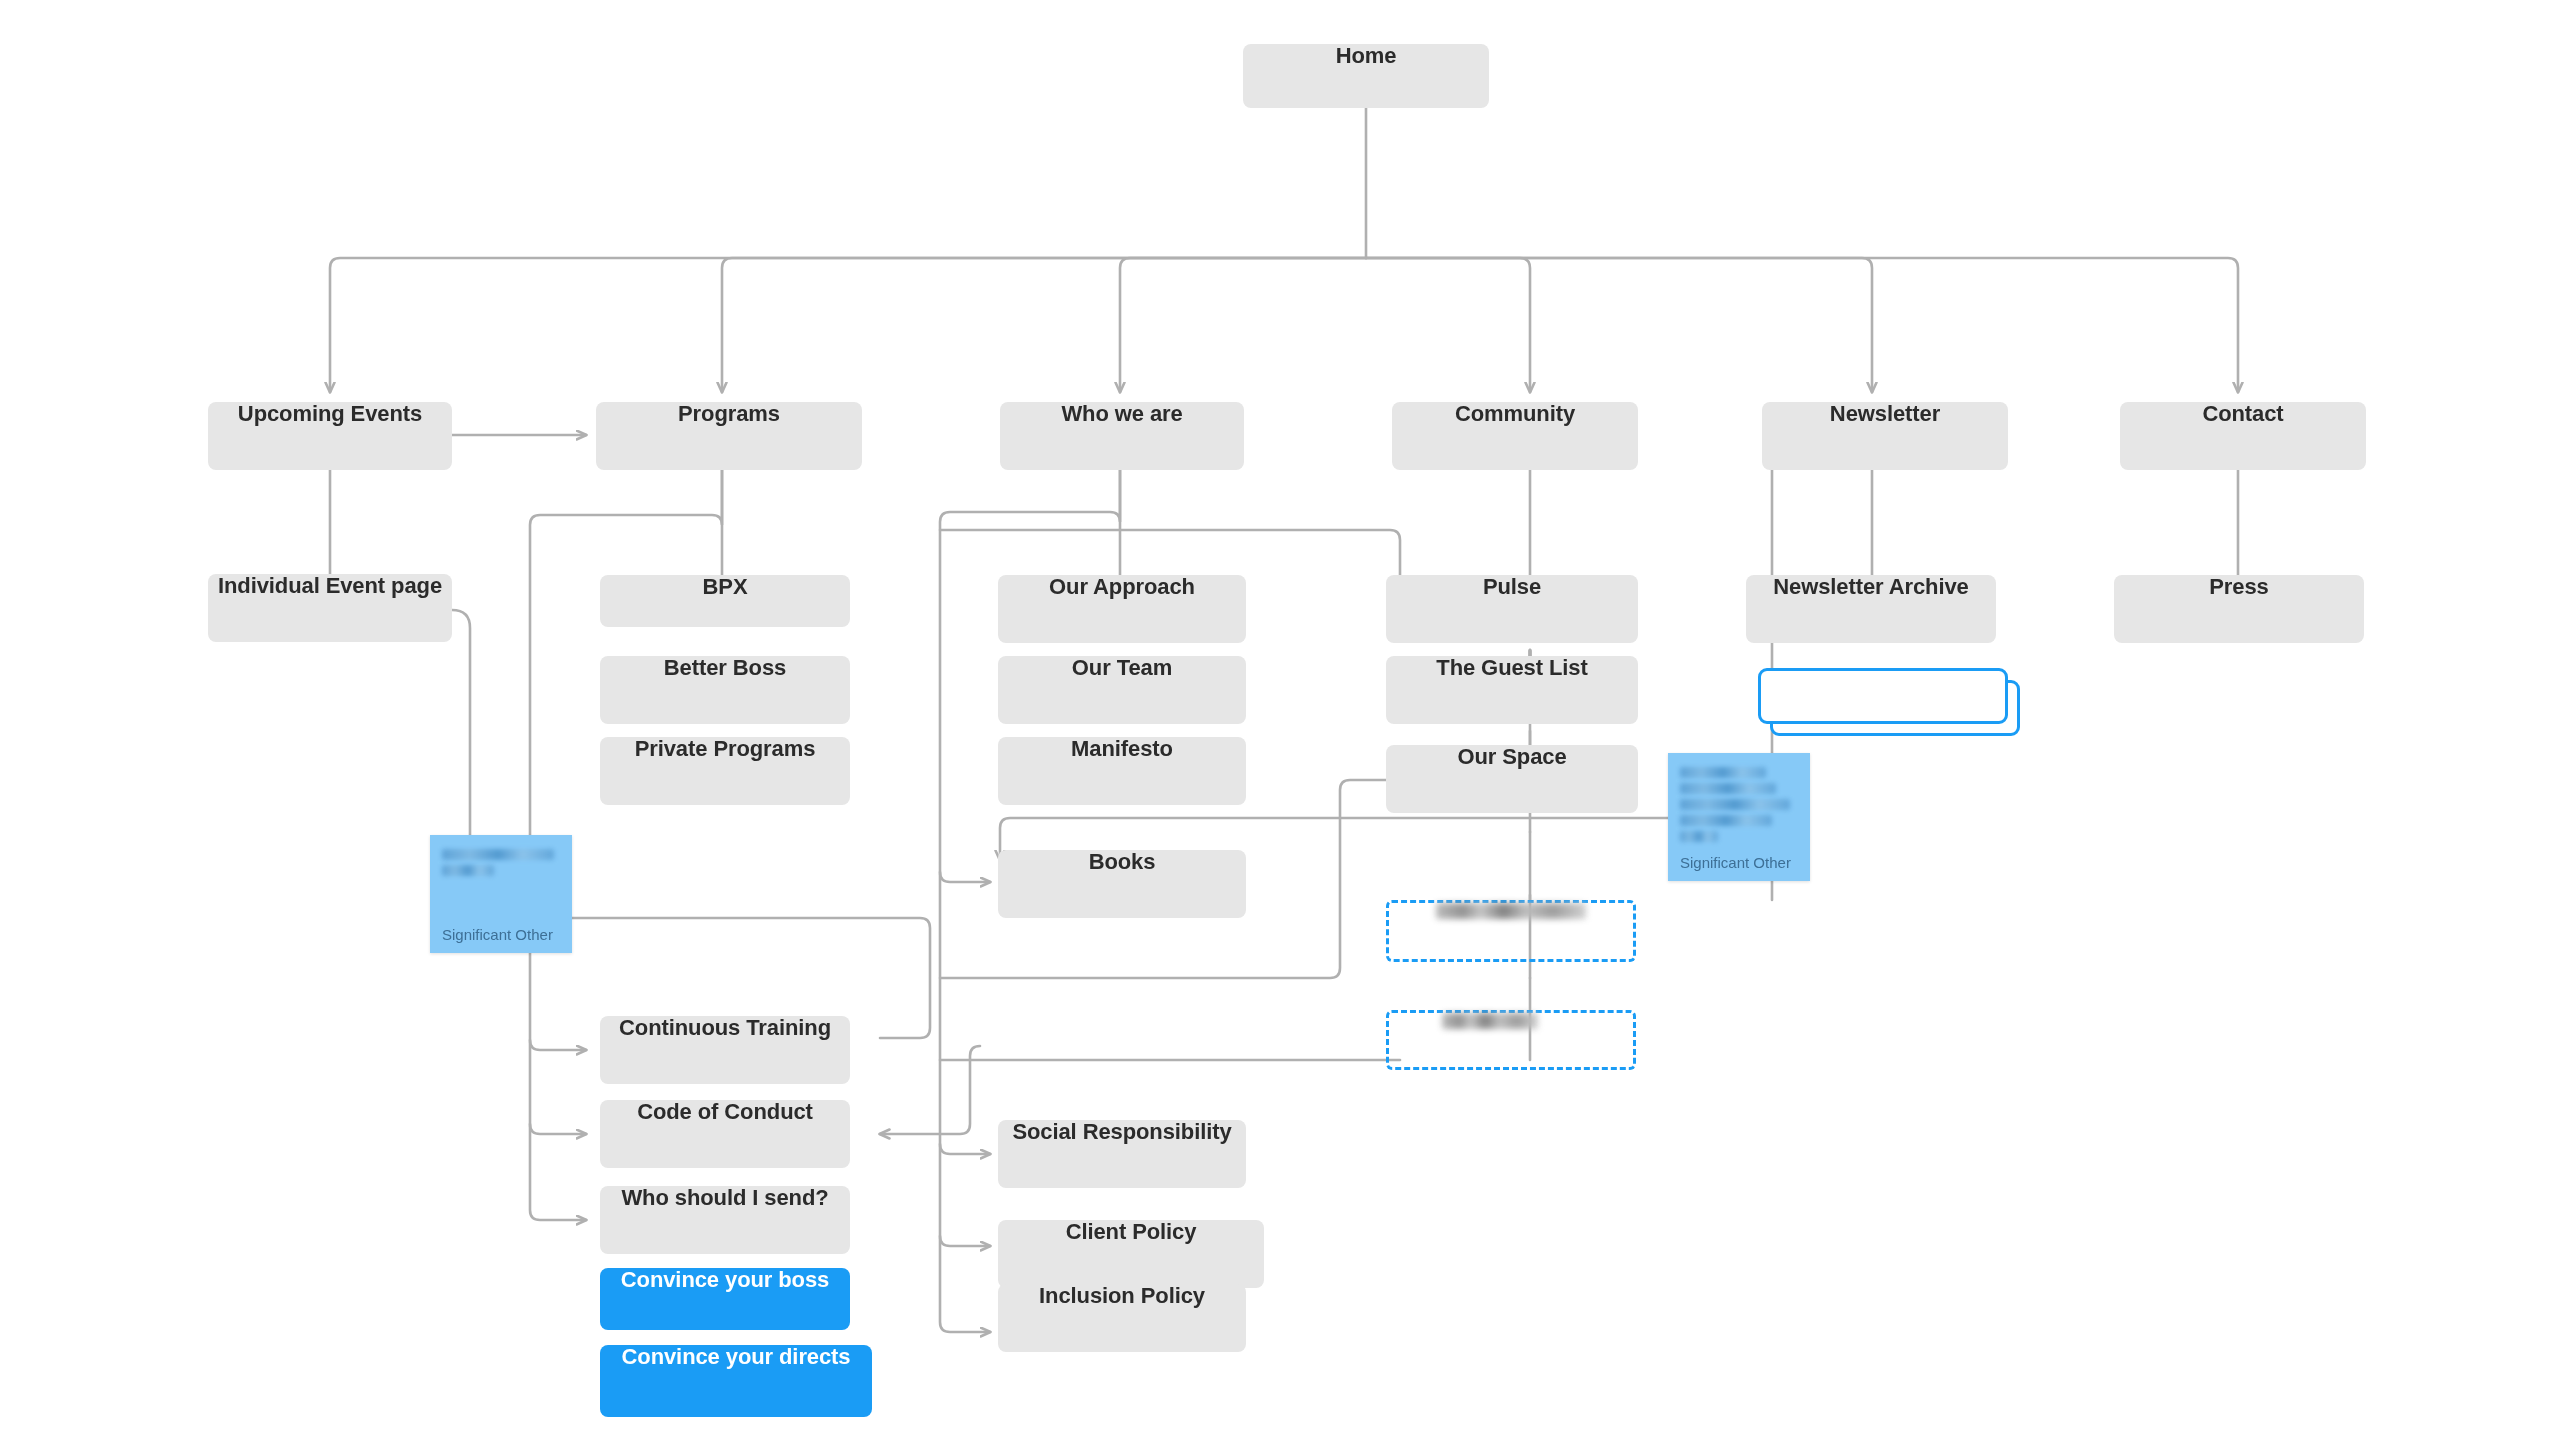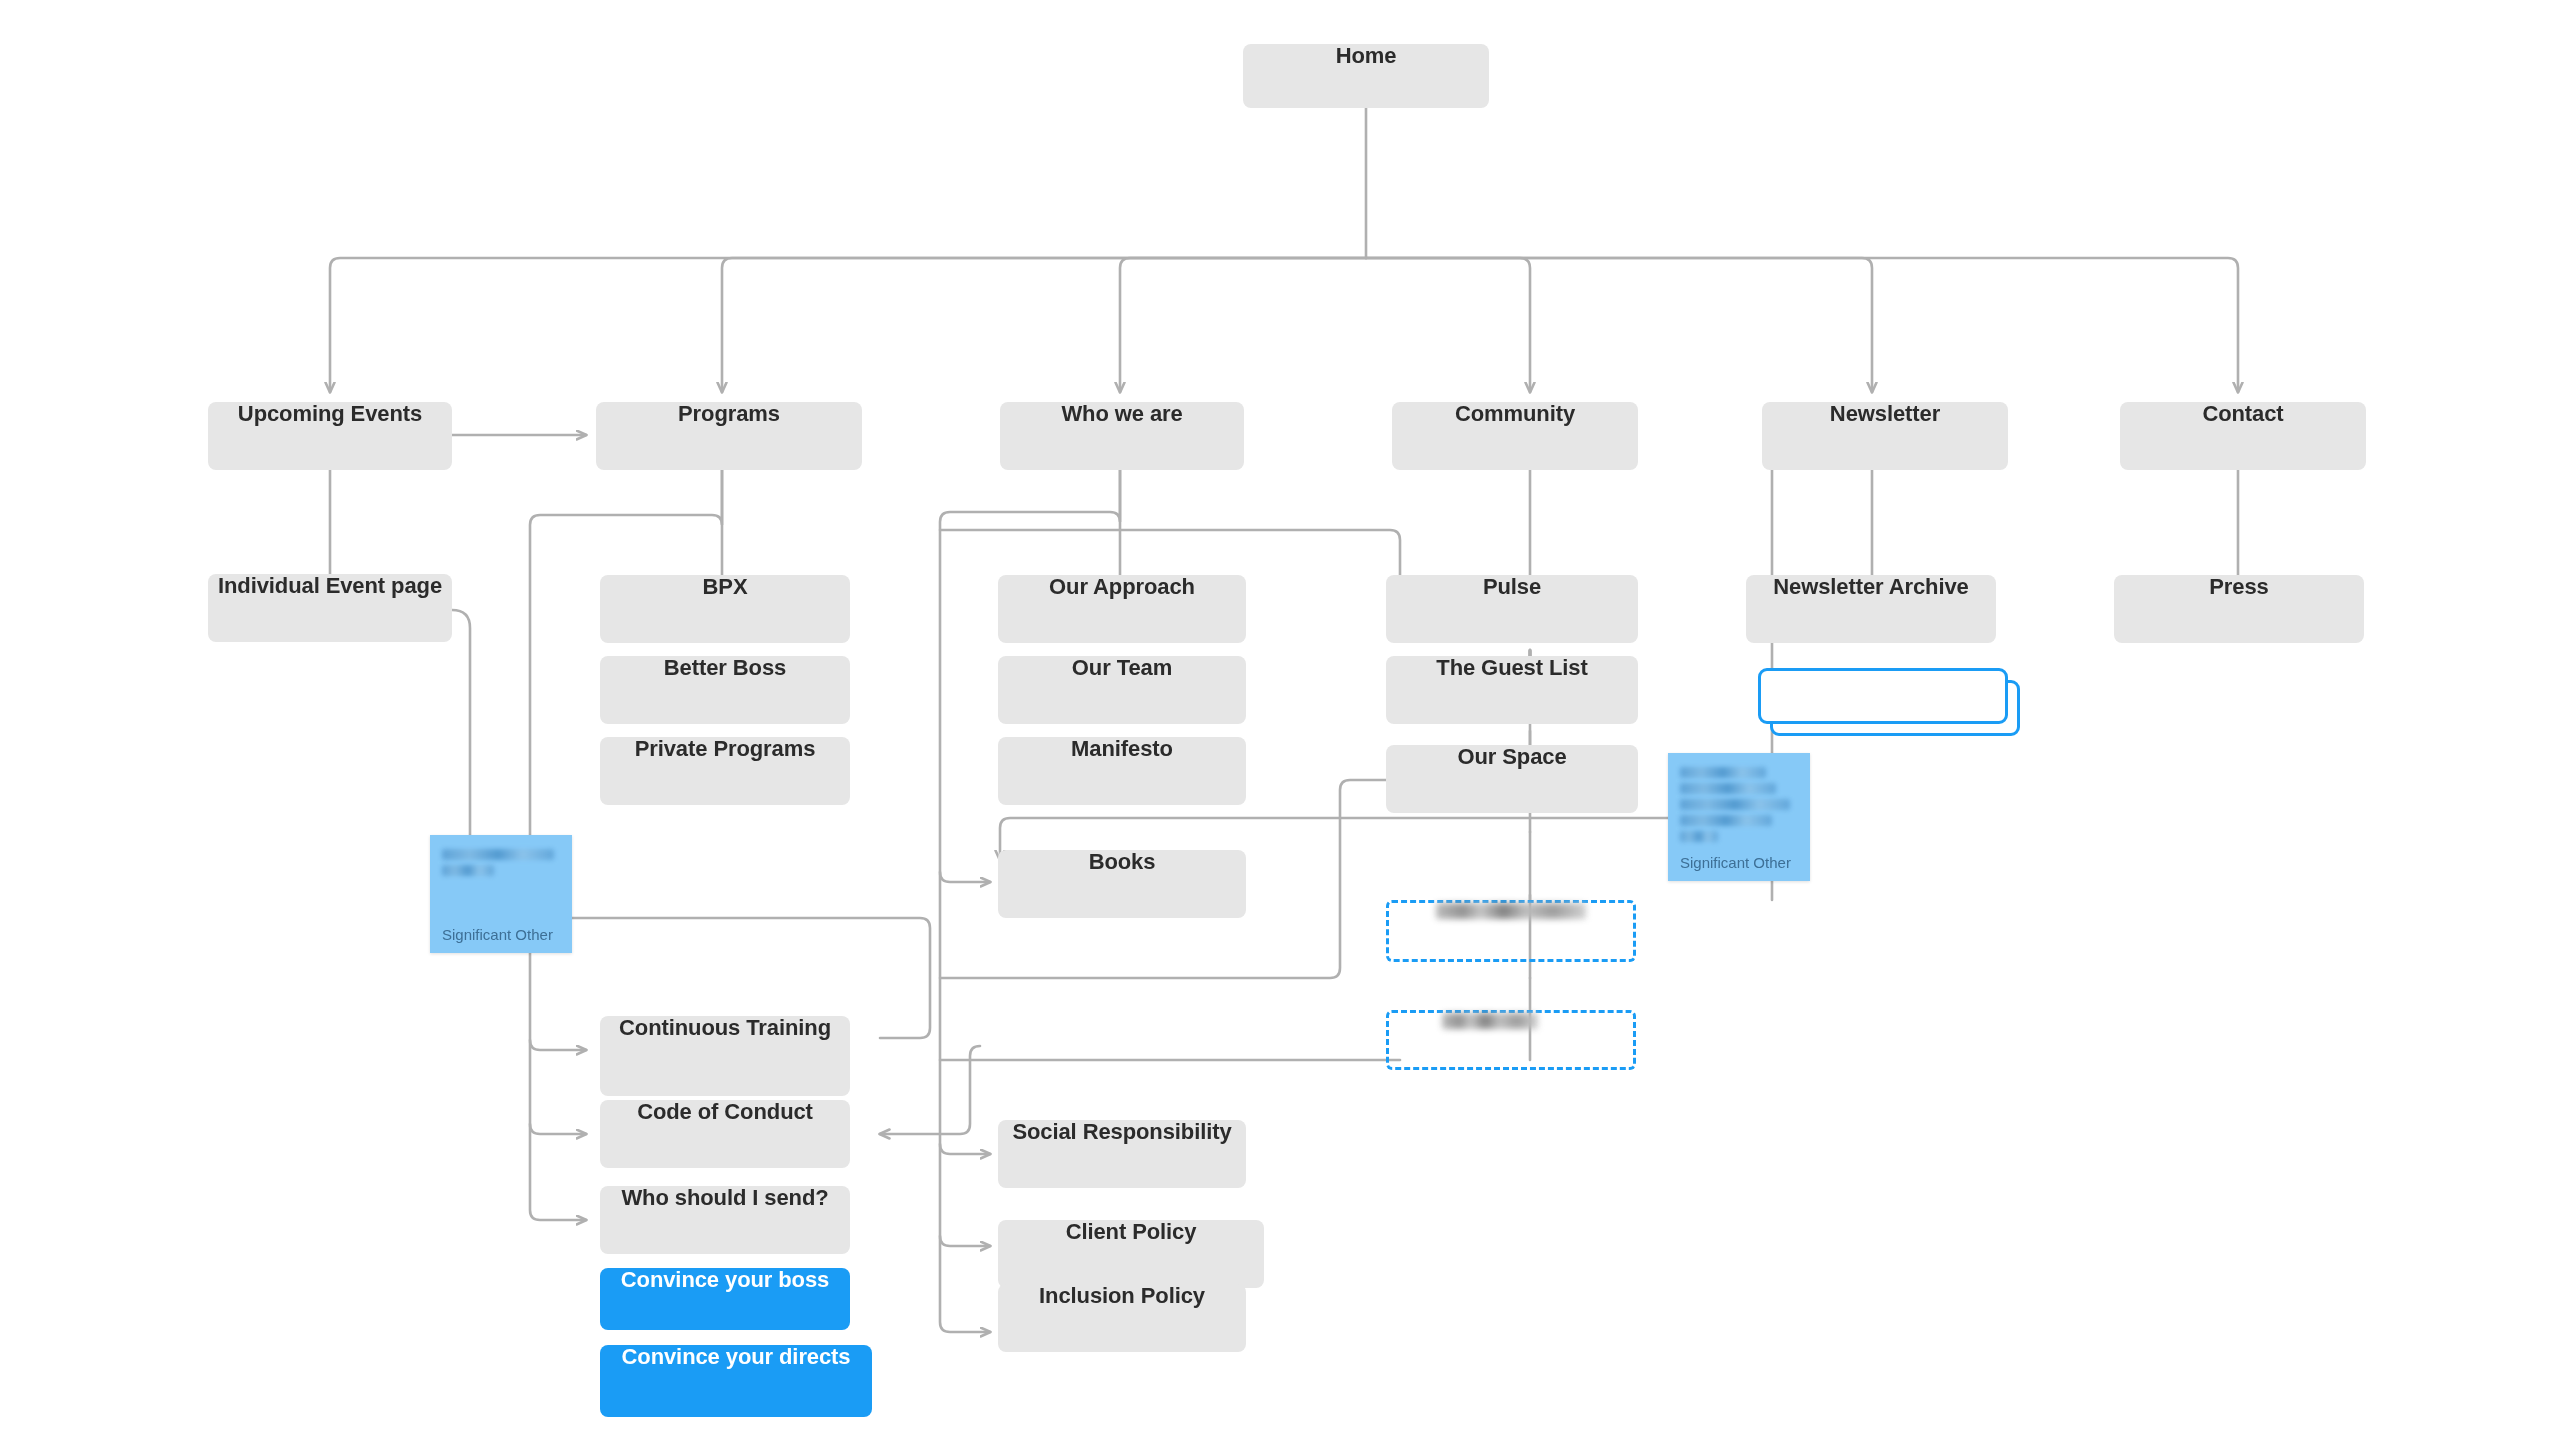--- a/index.html
+++ b/index.html
@@ -138,21 +138,21 @@
     <span class="label">Newsletter</span>
   </div>
   <div class="node grey" style="left:2120px;top:402px;width:246px;height:68px;">
     <span class="label">Contact</span>
   </div>
 
   <div class="node grey" style="left:208px;top:574px;width:244px;height:68px;">
     <span class="label">Individual Event page</span>
   </div>
 
-  <div class="node grey" style="left:600px;top:575px;width:250px;height:68px;">
+  <div class="node grey" style="left:600px;top:575px;width:250px;height:52px;">
     <span class="label">BPX</span>
   </div>
   <div class="node grey" style="left:600px;top:656px;width:250px;height:68px;">
     <span class="label">Better Boss</span>
   </div>
   <div class="node grey" style="left:600px;top:737px;width:250px;height:68px;">
     <span class="label">Private Programs</span>
   </div>
 
   <div class="node grey" style="left:998px;top:575px;width:248px;height:68px;">
@@ -191,21 +191,21 @@
     <span class="label">Press</span>
   </div>
 
   <div class="node dashed" style="left:1386px;top:900px;width:250px;height:62px;">
     <div class="blurtext" style="width:150px;"></div>
   </div>
   <div class="node dashed" style="left:1386px;top:1010px;width:250px;height:60px;">
     <div class="blurtext" style="width:96px;margin-right:42px;"></div>
   </div>
 
-  <div class="node grey" style="left:600px;top:1016px;width:250px;height:80px;">
+  <div class="node grey" style="left:600px;top:1016px;width:250px;height:68px;">
     <span class="label">Continuous Training</span>
   </div>
   <div class="node grey" style="left:600px;top:1100px;width:250px;height:68px;">
     <span class="label">Code of Conduct</span>
   </div>
   <div class="node grey" style="left:600px;top:1186px;width:250px;height:68px;">
     <span class="label">Who should I send?</span>
   </div>
   <div class="node blue" style="left:600px;top:1268px;width:250px;height:62px;">
     <span class="label">Convince your boss</span>

